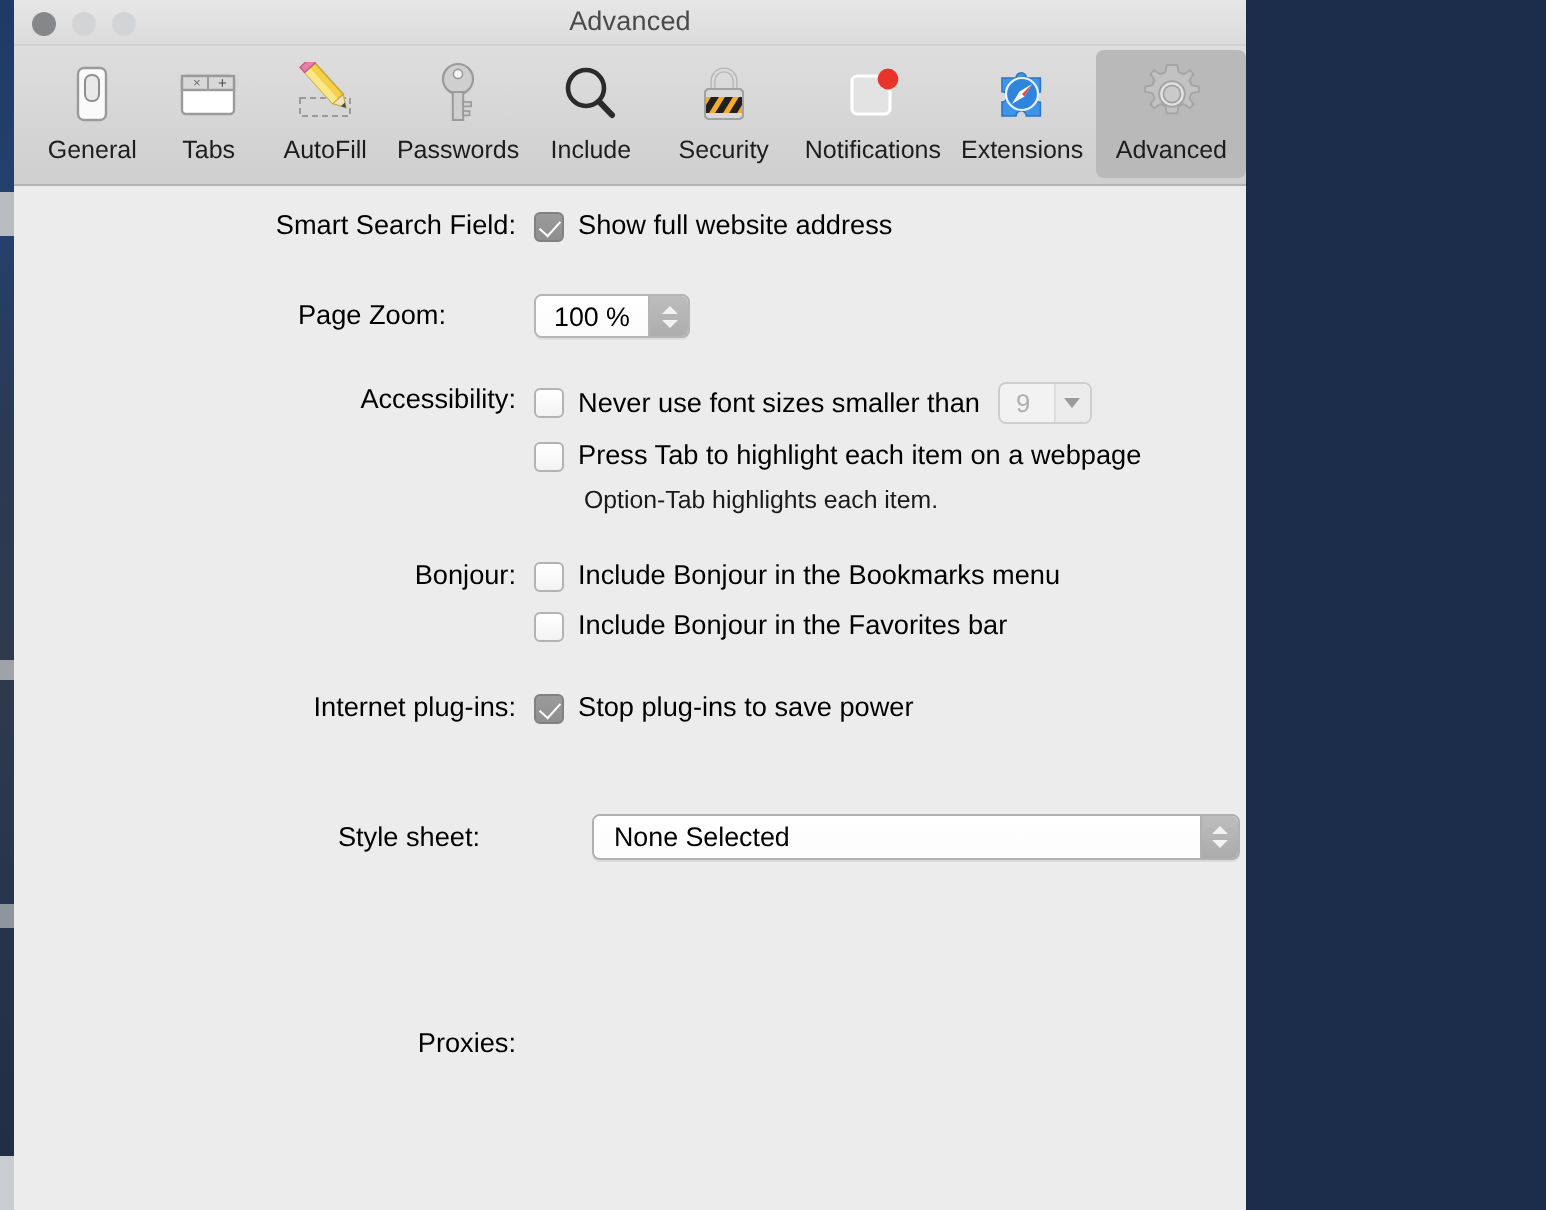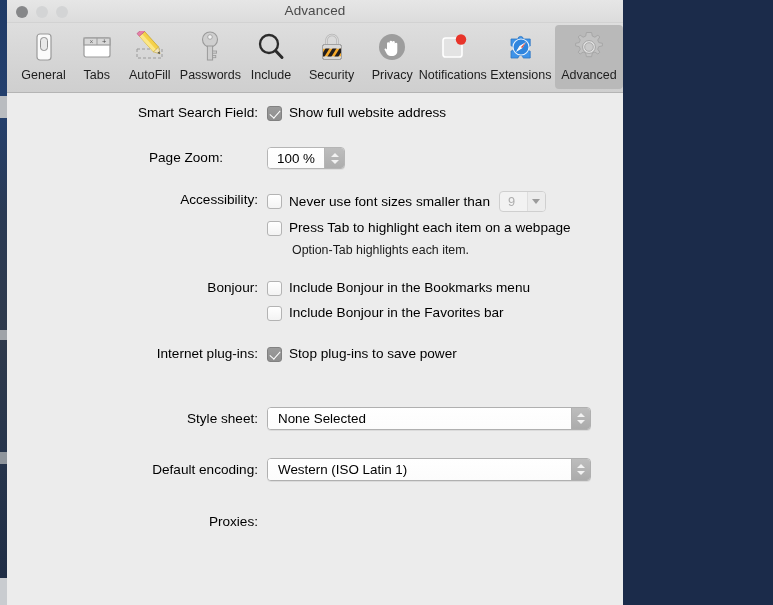--- a/index.html
+++ b/index.html
@@ -366,29 +366,20 @@
               <line x1="11" y1="29" x2="19" y2="16"></line>
               <line x1="18" y1="29" x2="26" y2="16"></line>
             </g>
           </g>
           <rect x="5.5" y="14.5" width="19" height="15" rx="2" fill="none" stroke="#a2a2a2" stroke-width="1"></rect>
         </svg>
       </div>
       <div class="tb-label">Security</div>
     </div>
 
-    <div class="tb-item">
-      <div class="tb-icon">
-        <svg width="32" height="32" viewBox="0 0 32 32">
-          <circle cx="16" cy="16" r="13" fill="#9d9d9d"></circle>
-          <path d="M11 18.5 V12.5 a1.3 1.3 0 0 1 2.6 0 V11 a1.3 1.3 0 0 1 2.6 0 V11.2 a1.3 1.3 0 0 1 2.6 0 V12.6 a1.3 1.3 0 0 1 2.5 0 V20 c0 3.2 -2.2 5 -5.3 5 h-1.2 c-2.6 0 -3.8 -1.6 -4.6 -3.2 l-1.6 -3 c-0.5 -1 0.9 -1.9 1.5 -1z" fill="#ffffff"></path>
-        </svg>
-      </div>
-      <div class="tb-label">Privacy</div>
-    </div>
 
     <div class="tb-item wide">
       <div class="tb-icon">
         <svg width="32" height="32" viewBox="0 0 32 32">
           <rect x="6" y="7" width="19" height="19" rx="2.6" fill="#e3e3e3" stroke="#ffffff" stroke-width="1.6"></rect>
           <circle cx="24" cy="8.5" r="5.2" fill="#e8342a"></circle>
         </svg>
       </div>
       <div class="tb-label">Notifications</div>
     </div>
@@ -483,40 +474,30 @@
     <div class="row" style="left:107px; top:252px;">
       <div class="lbl">Internet plug-ins:</div>
       <div class="ctl">
         <div class="cbline">
           <div class="cb checked"></div>
           <div class="cbtext">Stop plug-ins to save power</div>
         </div>
       </div>
     </div>
 
-    <div class="row" style="left:107px; top:314px;">
+    <div class="row" style="left:89px; top:314px;gap:47px;">
       <div class="lbl" style="line-height:23px;">Style sheet:</div>
       <div class="popup" style="width:324px;">
         <div class="pv">None Selected</div>
         <div class="parr">
           <div class="ar-up"></div>
           <div class="ar-dn"></div>
         </div>
       </div>
     </div>
 
-    <div class="row" style="left:107px; top:365px;">
-      <div class="lbl" style="line-height:23px;">Default encoding:</div>
-      <div class="popup" style="width:324px;">
-        <div class="pv">Western (ISO Latin 1)</div>
-        <div class="parr">
-          <div class="ar-up"></div>
-          <div class="ar-dn"></div>
-        </div>
-      </div>
-    </div>
 
     <div class="row" style="left:107px; top:417px;">
       <div class="lbl" style="line-height:24px;">Proxies:</div>
     </div>
 
   </div>
 </div>
 
 </body></html>

